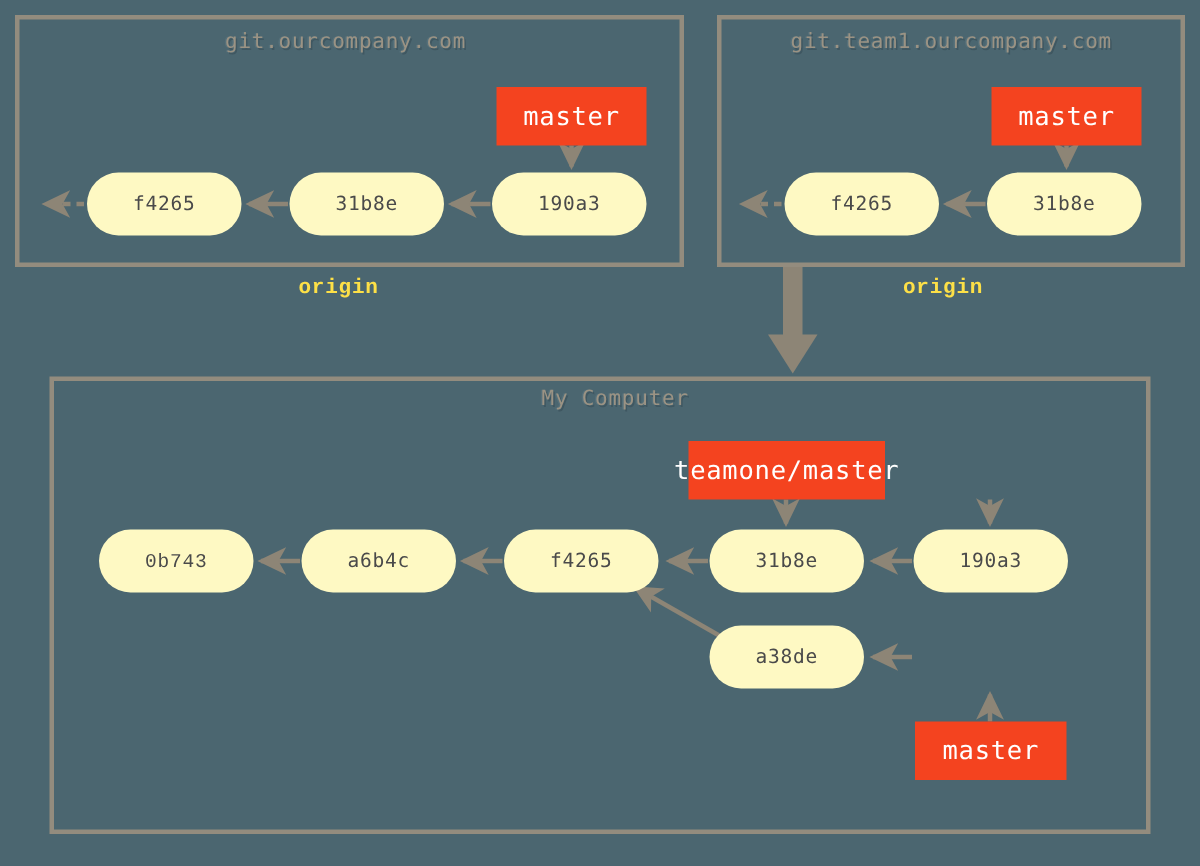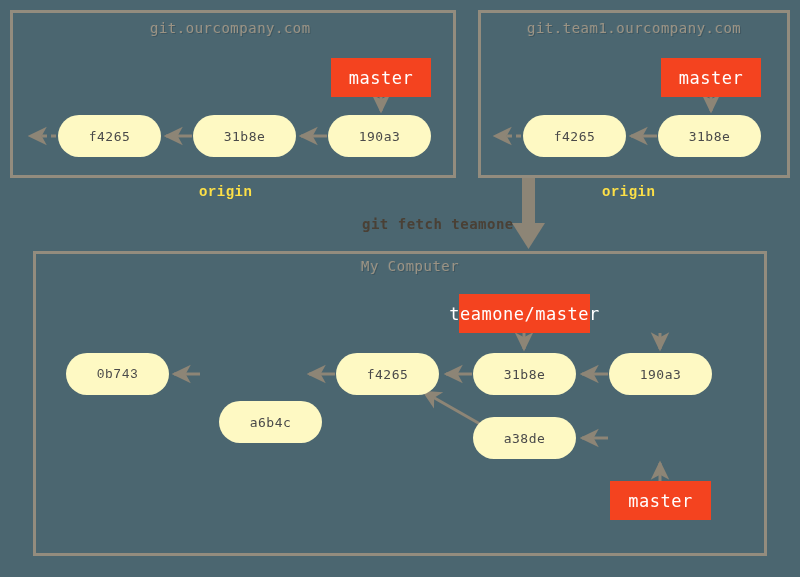--- a/index.html
+++ b/index.html
@@ -105,21 +105,20 @@
   <div class="frame-title" style="left:150px; top:20px;">git.ourcompany.com</div>
   <div class="frame-caption" style="left:199px; top:184px;">origin</div>
 
   <div class="frame" style="left:478px; top:10px; width:312px; height:168px;"></div>
   <div class="frame-title" style="left:527px; top:20px;">git.team1.ourcompany.com</div>
   <div class="frame-caption" style="left:602px; top:184px;">origin</div>
 
   <div class="frame" style="left:33px; top:251px; width:734px; height:305px;"></div>
   <div class="frame-title" style="left:361px; top:258px;text-align:center;">My Computer</div>
 
-  <div class="command" style="left:362px; top:216px;">git fetch teamone</div>
 
   <svg class="layer" viewBox="0 0 800 577" xmlns="http://www.w3.org/2000/svg">
     <defs>
       <marker id="ah" markerWidth="7" markerHeight="7" refX="5.6" refY="3.5" orient="auto" markerUnits="strokeWidth">
         <path d="M0,0.4 L6.4,3.5 L0,6.6 L1.7,3.5 Z" fill="#8d8576"></path>
       </marker>
       <marker id="ahs" markerWidth="8" markerHeight="8" refX="6.4" refY="4" orient="auto" markerUnits="strokeWidth">
         <path d="M0,0.5 L7.3,4 L0,7.5 L2,4 Z" fill="#8d8576"></path>
       </marker>
     </defs>
@@ -167,21 +166,21 @@
   <div class="commit" style="left:58px; top:115px;">f4265</div>
   <div class="commit" style="left:193px; top:115px;">31b8e</div>
   <div class="commit" style="left:328px; top:115px;">190a3</div>
   <div class="branch" style="left:331px; top:58px; width:100px;">master</div>
 
   <div class="commit" style="left:523px; top:115px;">f4265</div>
   <div class="commit" style="left:658px; top:115px;">31b8e</div>
   <div class="branch" style="left:661px; top:58px; width:100px;">master</div>
 
   <div class="commit" style="left:66px; top:353px;font-family:Liberation Mono, monospace;">0b743</div>
-  <div class="commit" style="left:219px; top:353px;margin-top:48px;">a6b4c</div>
+  <div class="commit" style="left:201px; top:353px;">a6b4c</div>
   <div class="commit" style="left:336px; top:353px;">f4265</div>
   <div class="commit" style="left:473px; top:353px;">31b8e</div>
   <div class="commit" style="left:609px; top:353px;">190a3</div>
   <div class="commit" style="left:473px; top:417px;">a38de</div>
 
   <div class="branch" style="left:459px; top:294px; width:131px;">teamone/master</div>
   <div class="branch" style="left:610px; top:481px; width:101px;">master</div>
 
 </div>
 

